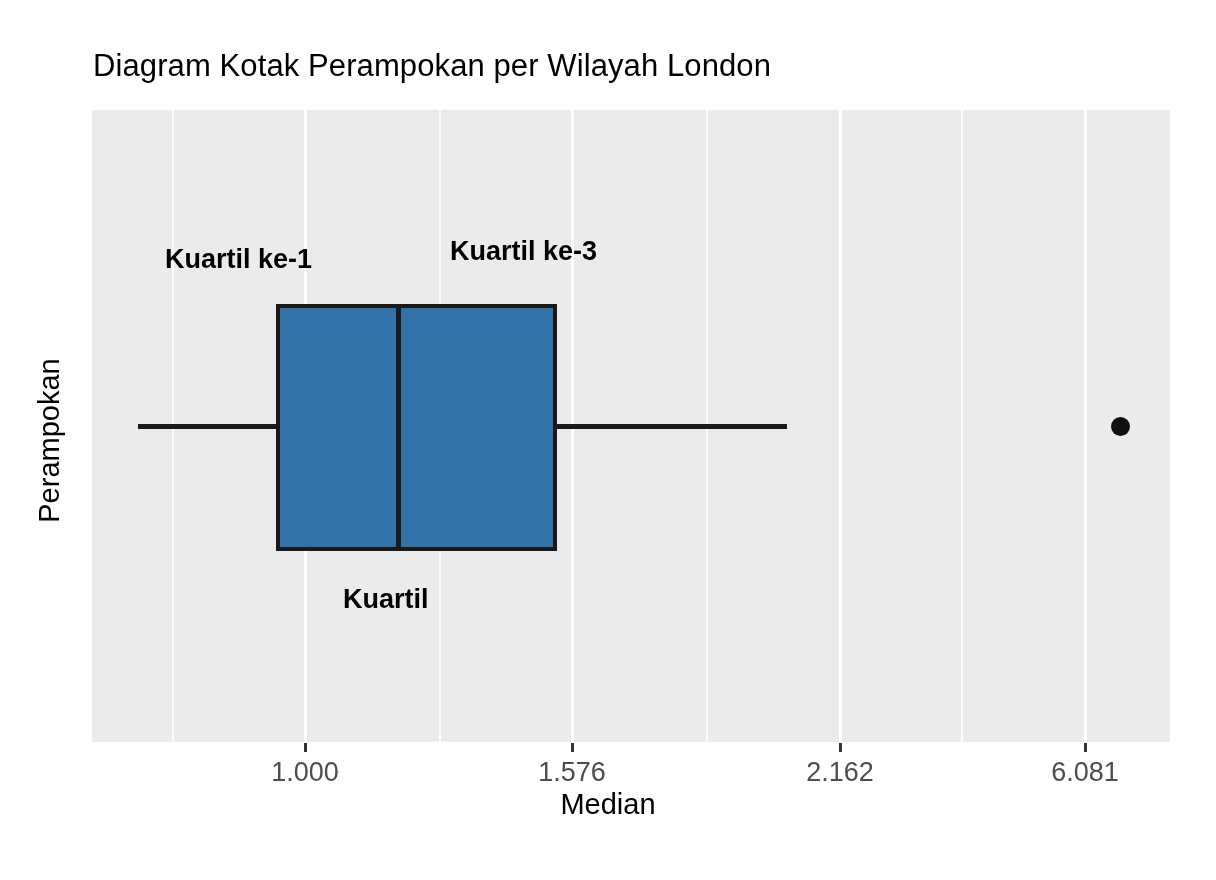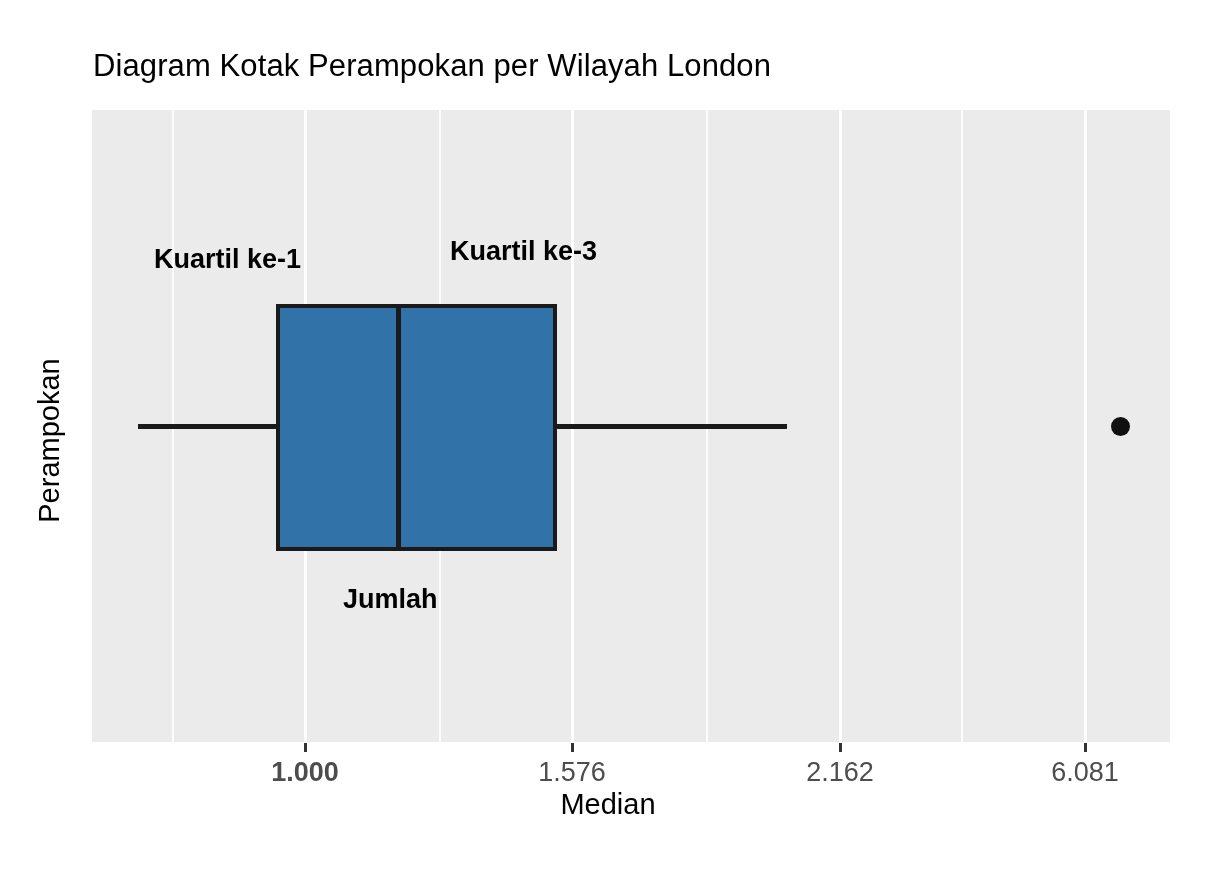--- a/index.html
+++ b/index.html
@@ -133,41 +133,41 @@
 
     <div class="gridline minor" style="left:80px;"></div>
     <div class="gridline major" style="left:212px;"></div>
     <div class="gridline minor" style="left:347px;"></div>
     <div class="gridline major" style="left:479px;"></div>
     <div class="gridline minor" style="left:614px;"></div>
     <div class="gridline major" style="left:747px;"></div>
     <div class="gridline minor" style="left:869px;"></div>
     <div class="gridline major" style="left:992px;"></div>
 
-    <div class="annotation" style="left:62px; top:134px;">Kuartil ke-1</div>
+    <div class="annotation" style="left:73px; top:134px;">Kuartil ke-1</div>
     <div class="annotation" style="left:358px; top:126px;">Kuartil ke-3</div>
-    <div class="annotation" style="left:251px; top:474px;">Jumlah</div>
+    <div class="annotation" style="left:251px; top:474px;">Kuartil</div>
 
     <div id="whisker-left" style="left:46px; top:314px; width:140px;"></div>
     <div id="whisker-right" style="left:463px; top:314px; width:232px;"></div>
 
     <div id="box-rect" style="left:184px; top:194px; width:281px; height:247px;"></div>
 
     <div id="median-line" style="left:304px; top:194px; height:247px;"></div>
 
     <div id="outlier-point" style="left:1019px; top:307px;"></div>
 
   </div>
 
   <div class="tick-mark" style="left:304px; top:743px;"></div>
   <div class="tick-mark" style="left:571px; top:743px;"></div>
   <div class="tick-mark" style="left:839px; top:743px;"></div>
   <div class="tick-mark" style="left:1084px; top:743px;"></div>
 
-  <div class="tick-label" style="left:305px; top:757px;font-weight:bold;">1.000</div>
+  <div class="tick-label" style="left:305px; top:757px;">1.000</div>
   <div class="tick-label" style="left:572px; top:757px;">1.576</div>
   <div class="tick-label" style="left:840px; top:757px;">2.162</div>
   <div class="tick-label" style="left:1085px; top:757px;">6.081</div>
 
   <div id="x-axis-title">Median</div>
 
   <div id="y-axis-title">
     <span>Perampokan</span>
   </div>
 

